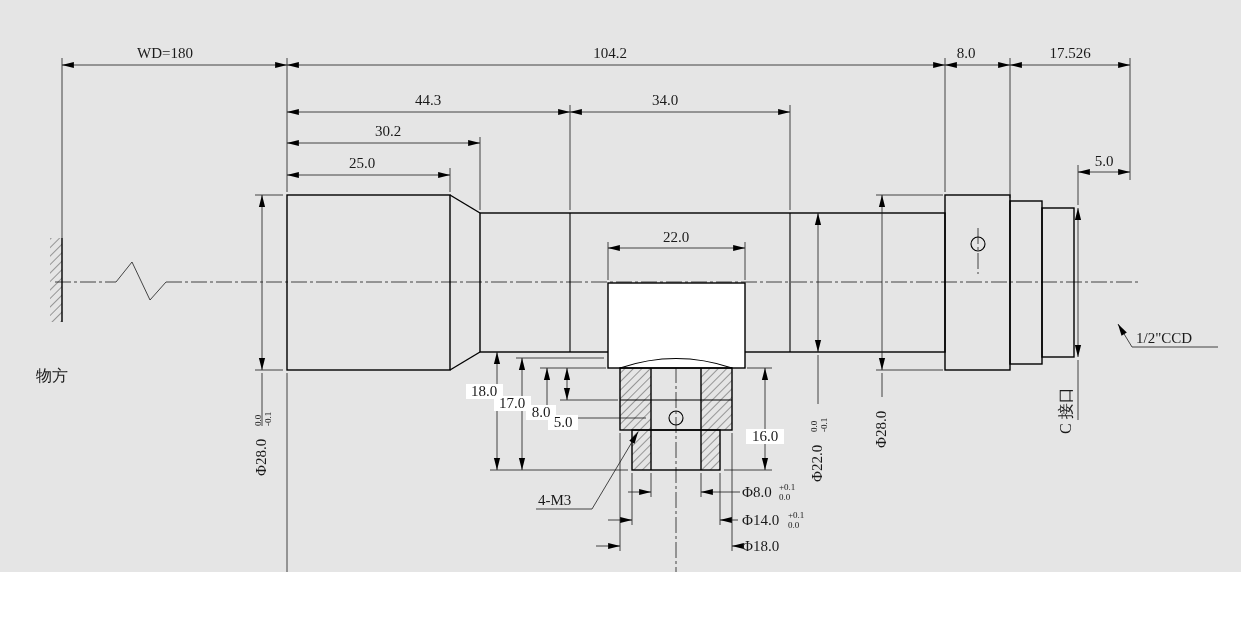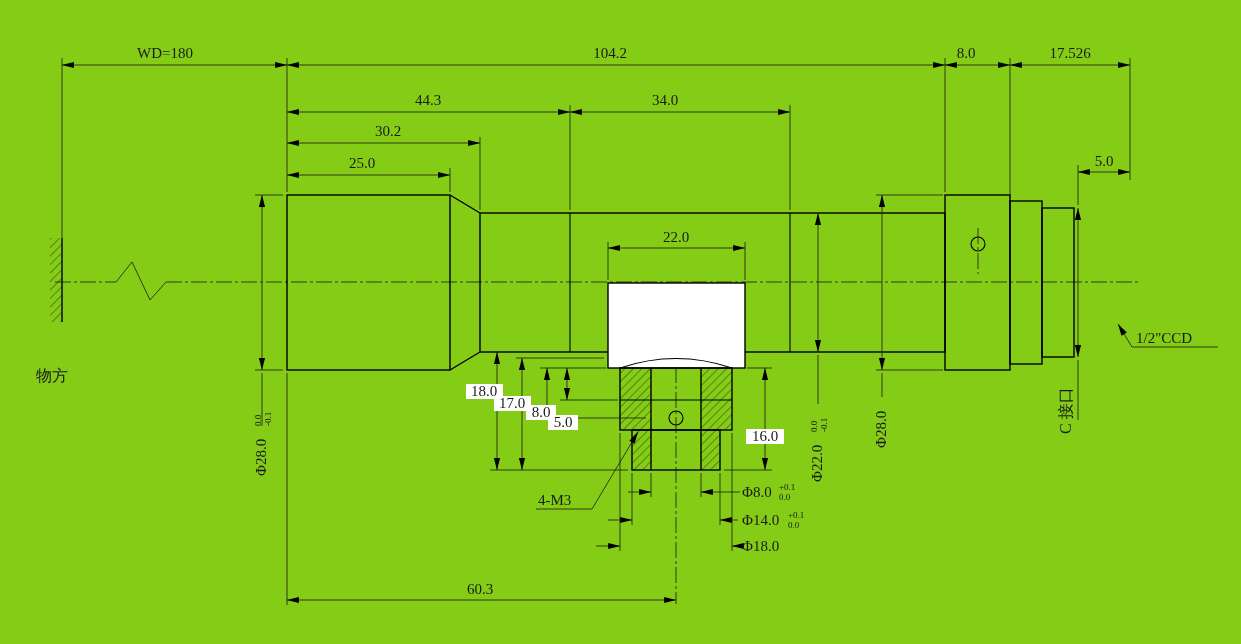--- a/index.html
+++ b/index.html
@@ -1,16 +1,16 @@
 <!DOCTYPE html>
 <html><head>
 <meta charset="utf-8">
 <style>
   html,body{margin:0;padding:0;background:#ffffff;}
-  .sheet{position:relative;width:1241px;height:644px;background:#84cc16;overflow:hidden;
+  .sheet{position:relative;width:1241px;height:572px;background:#e5e5e5;overflow:hidden;
          font-family:"Liberation Serif","DejaVu Serif",serif;}
   svg{position:absolute;left:0;top:0;}
   text{fill:#1a1a1a;font-family:"Liberation Serif","DejaVu Serif",serif;}
   .dim-text{font-size:15px;}
   .tol-text{font-size:9px;}
   .label-text{font-size:16px;}
   .thin{stroke:#1a1a1a;stroke-width:0.8;fill:none;}
   .bold{stroke:#000000;stroke-width:1.4;fill:none;}
   .med{stroke:#000000;stroke-width:1.1;fill:none;}
   .cl{stroke:#1a1a1a;stroke-width:0.8;fill:none;stroke-dasharray:16 3 3 3;}

